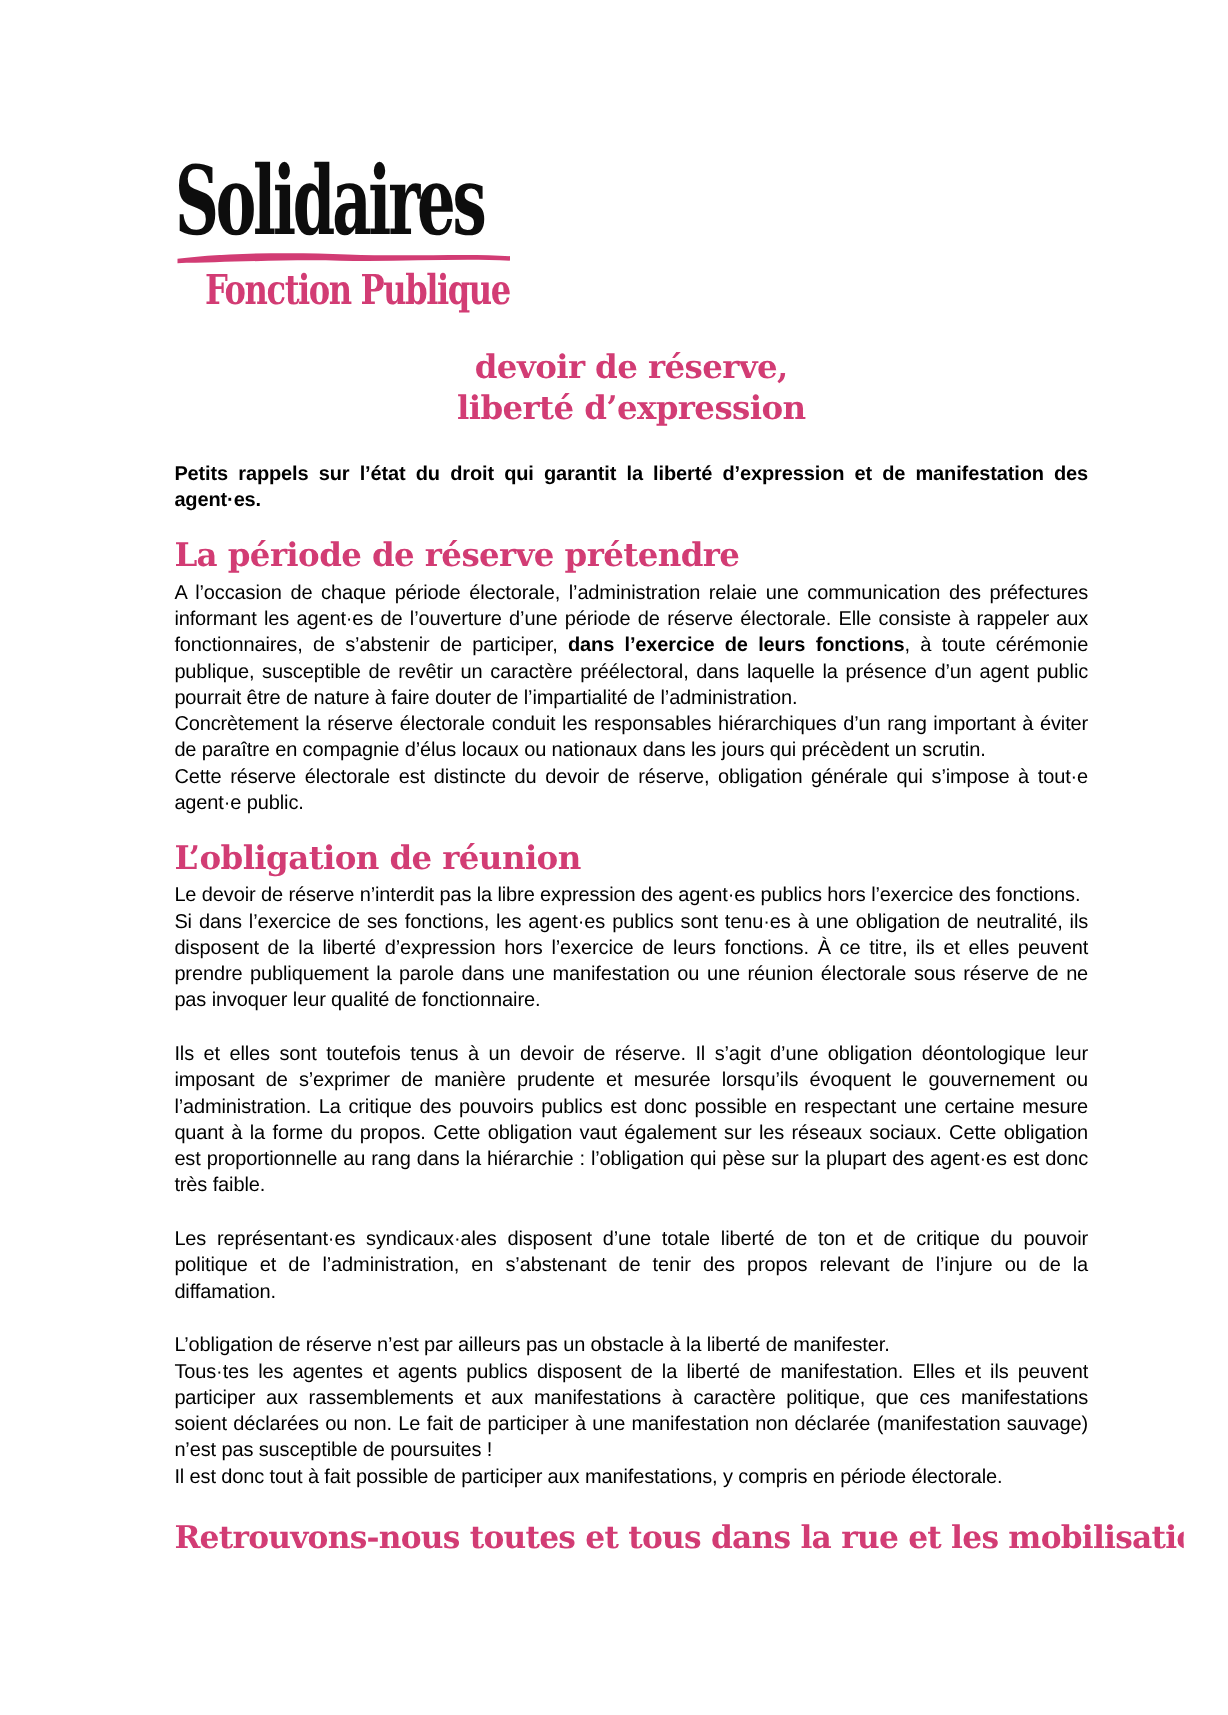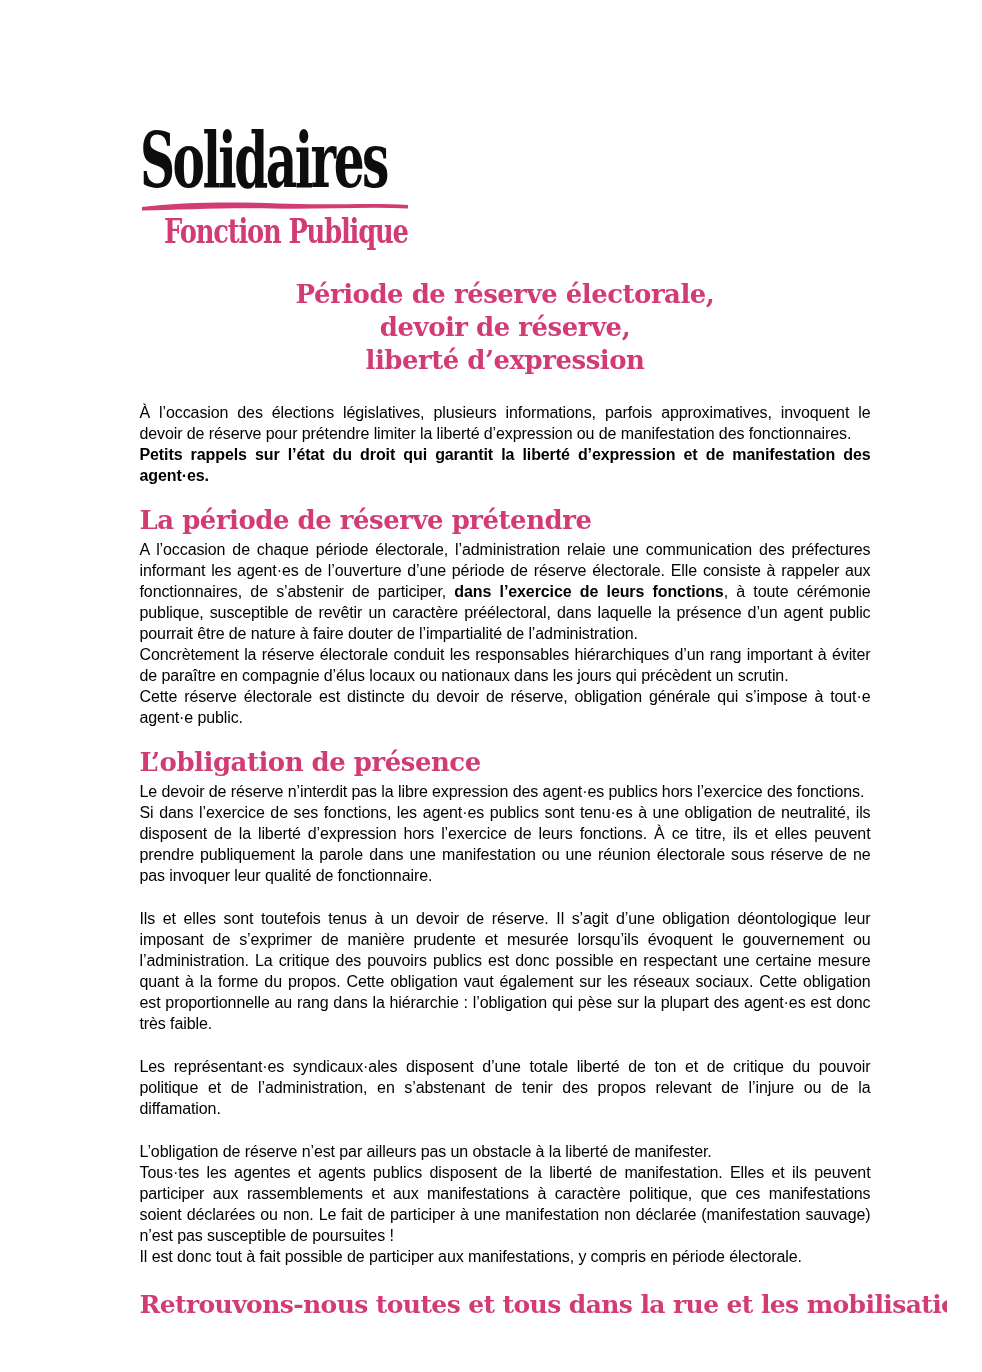--- a/index.html
+++ b/index.html
@@ -100,38 +100,36 @@
 
   <div class="logo-block">
     <span class="logo-title">Solidaires</span>
     <svg class="logo-underline" width="274" height="13" viewBox="0 0 274 13" aria-hidden="true">
       <path d="M4 8 C 40 3.5, 92 2.5, 140 4.5 C 190 6.5, 238 3.5, 270 6 L 270 9.5 C 228 7.5, 182 10.5, 134 9.5 C 88 8.5, 40 11, 4 11.5 Z" fill="#d23c74"></path>
     </svg>
     <span class="logo-subtitle">Fonction Publique</span>
   </div>
 
   <div class="doc-title">
-    <div>Période de réserve électorale,</div>
     <div>devoir de réserve,</div>
     <div>liberté d’expression</div>
   </div>
 
   <div class="body-text">
 
     <div class="intro">
-      <p>À l’occasion des élections législatives, plusieurs informations, parfois approximatives, invoquent le devoir de réserve pour prétendre limiter la liberté d’expression ou de manifestation des fonctionnaires.</p>
       <p class="justify-last">Petits rappels sur l’état du droit qui garantit la liberté d’expression et de manifestation des agent·es.</p>
     </div>
 
     <h2 class="section-heading">La période de réserve prétendre</h2>
     <p><span>A l’occasion de chaque période électorale, l’administration relaie une communication des préfectures informant les agent·es de l’ouverture d’une période de réserve électorale. Elle consiste à rappeler aux fonctionnaires, de s’abstenir de participer, </span><span class="bold">dans l’exercice de leurs fonctions</span><span>, à toute cérémonie publique, susceptible de revêtir un caractère préélectoral, dans laquelle la présence d’un agent public pourrait être de nature à faire douter de l’impartialité de l’administration.</span></p>
     <p>Concrètement la réserve électorale conduit les responsables hiérarchiques d’un rang important à éviter de paraître en compagnie d’élus locaux ou nationaux dans les jours qui précèdent un scrutin.</p>
     <p>Cette réserve électorale est distincte du devoir de réserve, obligation générale qui s’impose à tout·e agent·e public.</p>
 
-    <h2 class="section-heading">L’obligation de présence</h2>
+    <h2 class="section-heading">L’obligation de réunion</h2>
     <p>Le devoir de réserve n’interdit pas la libre expression des agent·es publics hors l’exercice des fonctions.</p>
     <p>Si dans l’exercice de ses fonctions, les agent·es publics sont tenu·es à une obligation de neutralité, ils disposent de la liberté d’expression hors l’exercice de leurs fonctions. À ce titre, ils et elles peuvent prendre publiquement la parole dans une manifestation ou une réunion électorale sous réserve de ne pas invoquer leur qualité de fonctionnaire.</p>
     <p class="gap">Ils et elles sont toutefois tenus à un devoir de réserve. Il s’agit d’une obligation déontologique leur imposant de s’exprimer de manière prudente et mesurée lorsqu’ils évoquent le gouvernement ou l’administration. La critique des pouvoirs publics est donc possible en respectant une certaine mesure quant à la forme du propos. Cette obligation vaut également sur les réseaux sociaux. Cette obligation est proportionnelle au rang dans la hiérarchie : l’obligation qui pèse sur la plupart des agent·es est donc très faible.</p>
     <p class="gap">Les représentant·es syndicaux·ales disposent d’une totale liberté de ton et de critique du pouvoir politique et de l’administration, en s’abstenant de tenir des propos relevant de l’injure ou de la diffamation.</p>
     <p class="gap">L’obligation de réserve n’est par ailleurs pas un obstacle à la liberté de manifester.</p>
     <p>Tous·tes les agentes et agents publics disposent de la liberté de manifestation. Elles et ils peuvent participer aux rassemblements et aux manifestations à caractère politique, que ces manifestations soient déclarées ou non. Le fait de participer à une manifestation non déclarée (manifestation sauvage) n’est pas susceptible de poursuites !</p>
     <p>Il est donc tout à fait possible de participer aux manifestations, y compris en période électorale.</p>
 
   </div>
 

